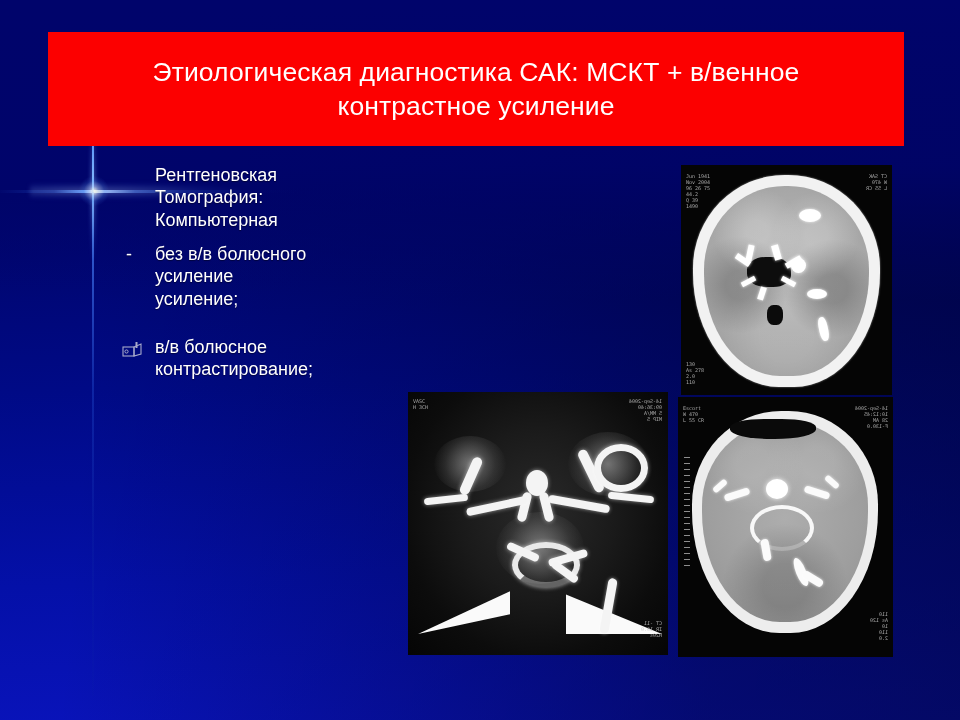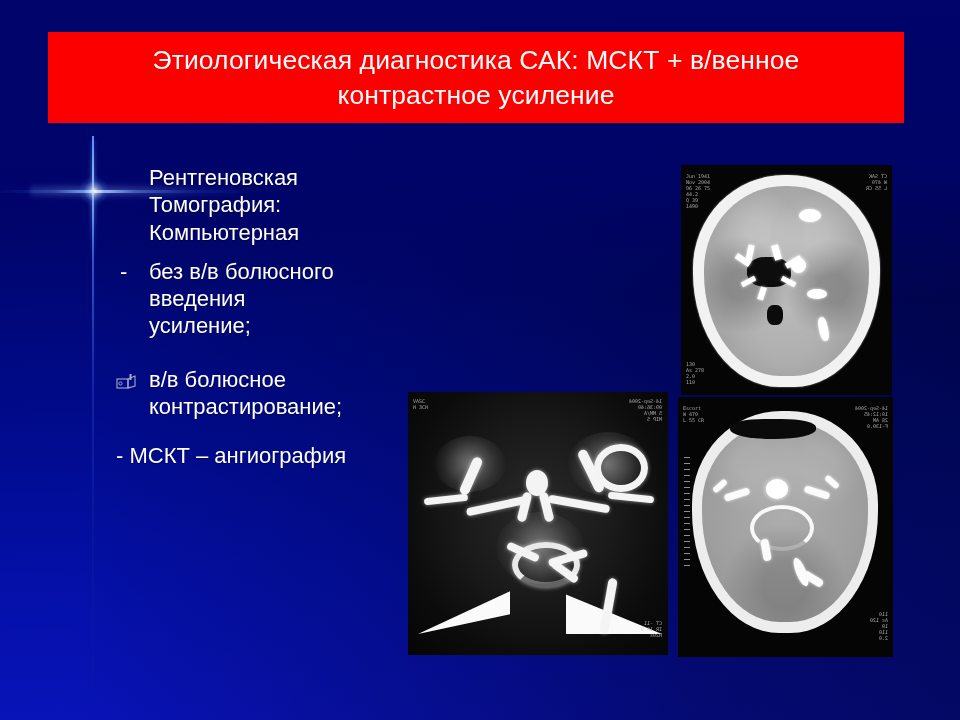--- a/index.html
+++ b/index.html
@@ -95,44 +95,44 @@
     height: 30px;
     background: radial-gradient(circle at 50% 50%, rgba(255,255,235,0.85) 0%, rgba(200,220,255,0.45) 22%, rgba(80,140,240,0.18) 48%, rgba(0,0,0,0) 72%);
   }
 
   
   .title-bar {
     position: absolute;
     left: 48px;
     top: 32px;
     width: 856px;
-    height: 91px;
+    height: 114px;
     background: #fc0000;
     display: flex;
     align-items: center;
     justify-content: center;
   }
   .title-text {
     color: #ffffff;
     font-size: 26.5px;
     line-height: 1.30;
     text-align: center;
     padding: 0 14px;
     letter-spacing: 0.1px;
     white-space: pre-line;
   }
 
   
   .body-block {
     position: absolute;
-    left: 108px;
+    left: 114px;
     top: 164px;
     width: 330px;
     color: #ffffff;
-    font-size: 22px;
+    font-size: 18px;
     line-height: 1.24;
   }
   .para {
     position: relative;
     padding-left: 41px;
     margin: 0 0 0 0;
     text-shadow: 0 1px 1px rgba(0,0,0,0.45);
   }
   .para .marker {
     position: absolute;
@@ -305,41 +305,40 @@
     <div class="para nomark">Рентгеновская</div>
     <div class="para nomark">Томография:</div>
     <div class="para nomark">Компьютерная</div>
 
     <div class="gap-sm"></div>
 
     <div class="para">
       <span class="marker">-</span>
       <span>без в/в болюсного</span>
     </div>
-    <div class="para nomark">введения</div>
+    <div class="para nomark">усиление</div>
     <div class="para nomark">усиление;</div>
 
     <div class="gap-md"></div>
 
     <div class="para">
       <span class="mailbox-icon">
         <svg viewBox="0 0 22 19" width="22" height="19" aria-hidden="true">
           <rect x="1" y="6" width="11" height="9" fill="none" stroke="#e8e8e8" stroke-width="1.1"></rect>
           <path d="M12 6 L19 3 L19 13 L12 15 Z" fill="none" stroke="#e8e8e8" stroke-width="1.1"></path>
           <circle cx="4.5" cy="10.5" r="1.6" fill="none" stroke="#e8e8e8" stroke-width="1"></circle>
           <rect x="13.5" y="1" width="2" height="6" fill="#e8e8e8"></rect>
         </svg>
       </span>
       <span>в/в болюсное</span>
     </div>
     <div class="para nomark">контрастирование;</div>
 
     <div class="gap-lg"></div>
 
-    <div class="para last">- МСКТ – ангиография</div>
   </div>
 
   <div class="scan" id="scanA">
     <div class="film"></div>
     <div class="skullwrap">
       <div class="skull"></div>
       <div class="brain"></div>
 
       <div class="cistern"></div>
       <div class="cistern2"></div>

